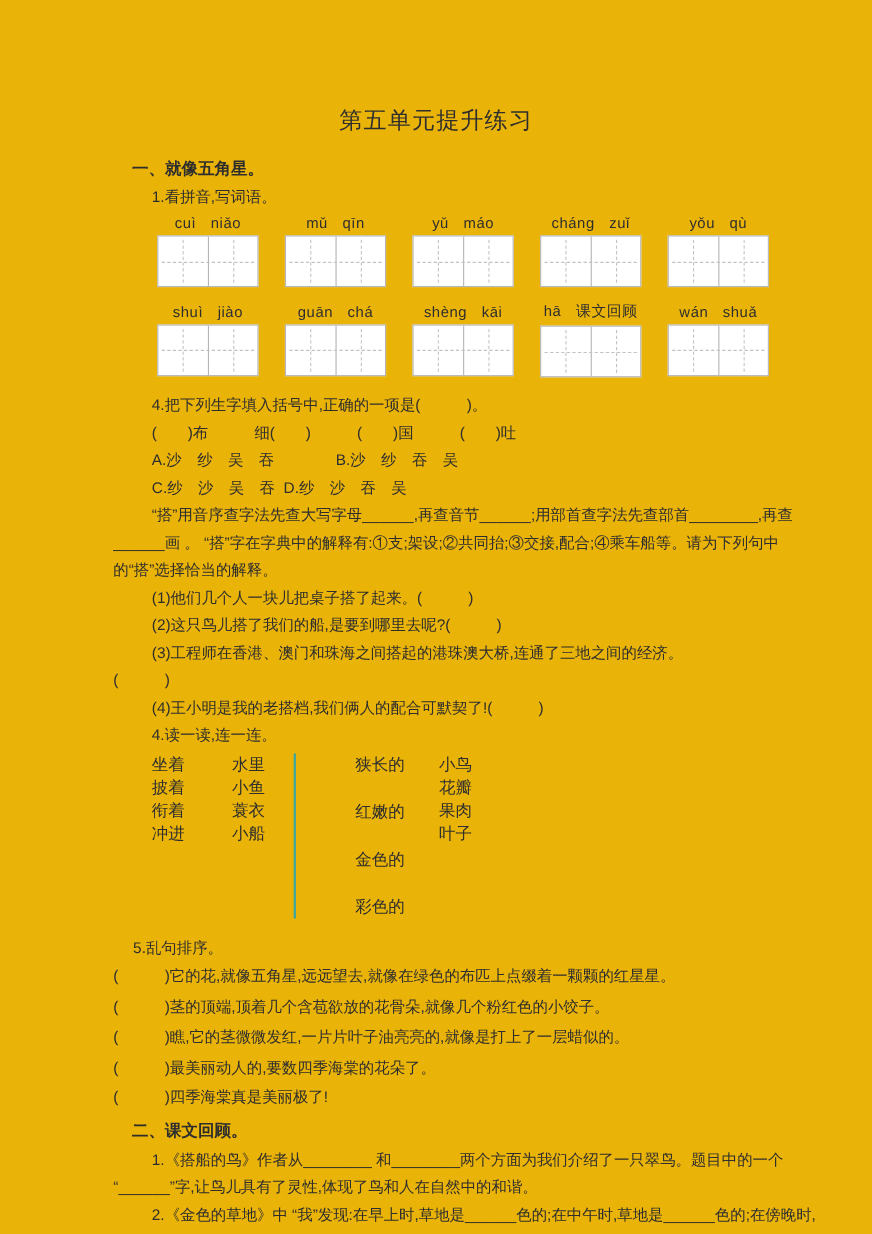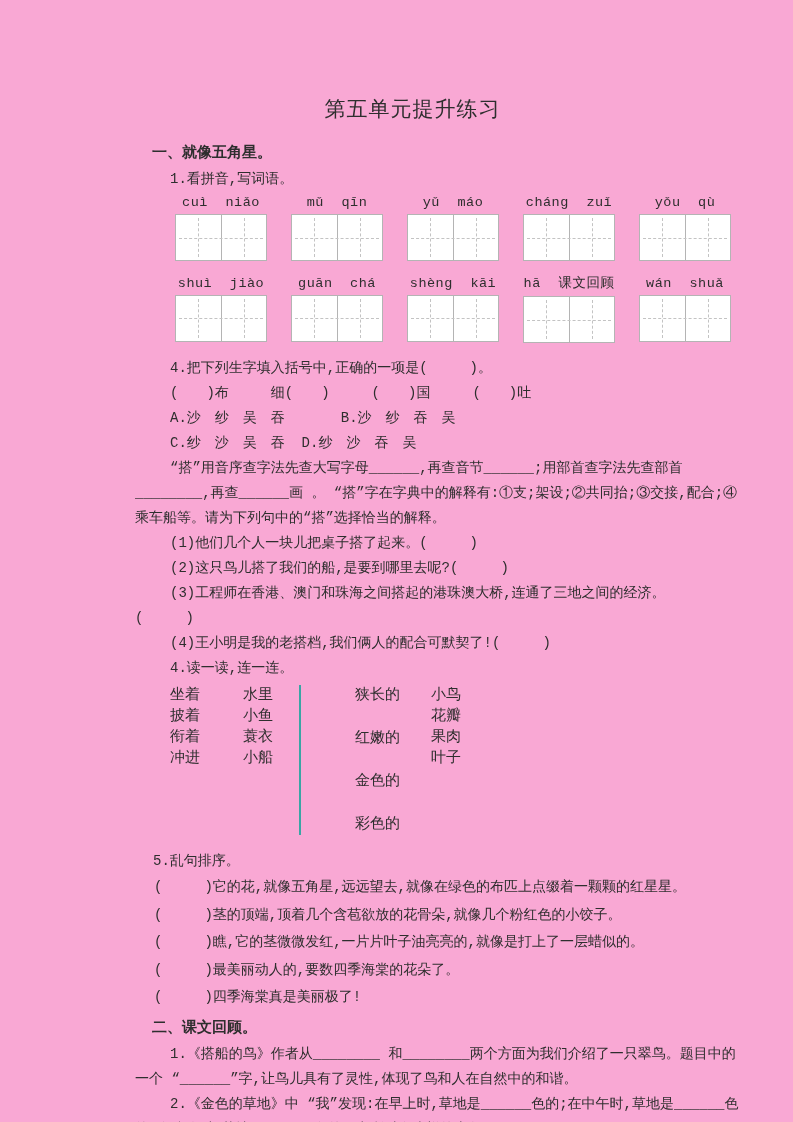--- a/index.html
+++ b/index.html
@@ -1,21 +1,20 @@
 <!DOCTYPE html>
 <html><head>
 <meta charset="utf-8">
 <style>
   html,body{margin:0;padding:0;background:#888;}
   .page{
-    width:793px;height:1122px;background:#f9a8d4;margin:0 auto;
-    font-family:Liberation Mono, monospace;
+    width:793px;height:1122px;background:#eab308;margin:0 auto;
+    font-family:Liberation Sans, sans-serif;
     color:#2e2e2e;position:relative;overflow:hidden;box-sizing:border-box;
     padding-top:95px;
-    padding-left:32px;
   }
   .title{
     text-align:center;font-size:21px;letter-spacing:1px;
     margin:0 0 18px 0;font-weight:400;white-space:pre-wrap;
   }
   .content{padding:0 44px 0 103px;}
   p{margin:0;line-height:25px;font-size:14px;white-space:pre-wrap;}
   .heading{font-weight:bold;font-size:15px;margin-left:17px;line-height:26px;}
   .indent{text-indent:2.5em;}
   .ml{margin-left:35px;}
@@ -32,21 +31,21 @@
   .match{display:flex;margin:4px 0 6px 35px;font-size:15px;line-height:21px;}
   .mcol{display:flex;flex-direction:column;white-space:pre-wrap;}
   .mcol.c1{width:73px;}
   .mcol.c2{width:56px;}
   .mcol.c3{width:68px;}
   .mcol.c4{width:60px;}
   .mdiv{width:2px;margin:0 26px 0 0;align-self:stretch;}
   .c3{margin-left:28px;margin-right:8px;gap:22px;}
   
   .q5label{margin-left:18px;}
-  .q5item{margin-left:19px;line-height:27.5px;}
+  .q5item{line-height:27.5px;}
   .spacer-sm{height:4px;}
   .spacer-md{height:8px;}
 </style>
 </head>
 <body>
 
 <div class="page">
   <div class="title">第五单元提升练习</div>
 
   <div class="content">

